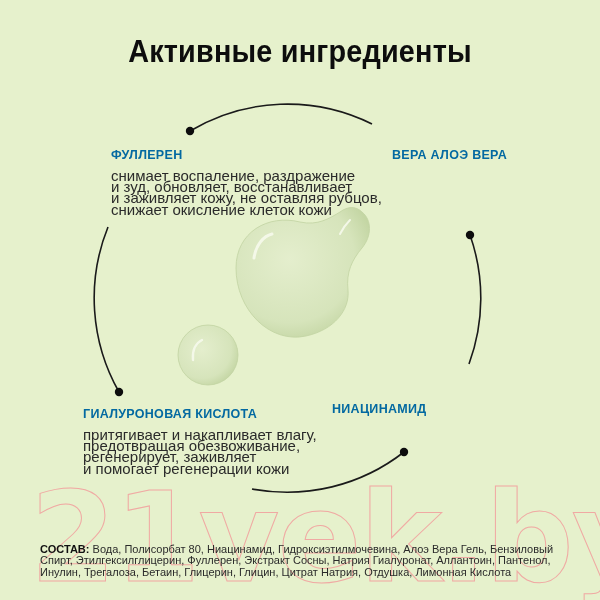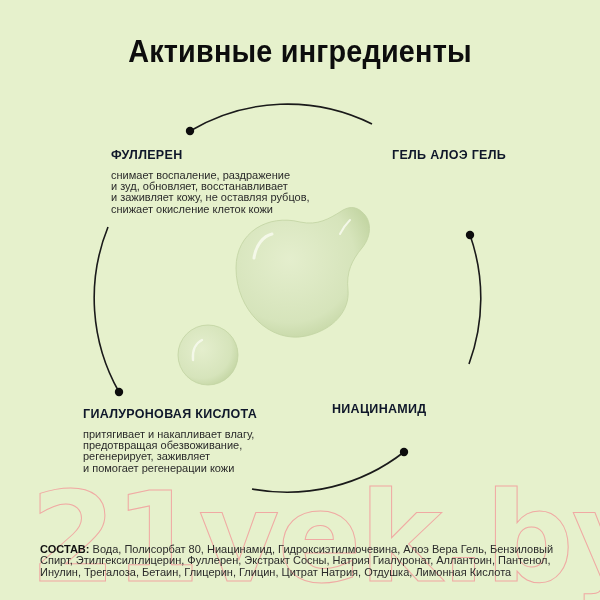--- a/index.html
+++ b/index.html
@@ -1,21 +1,21 @@
 <!DOCTYPE html>
 <html><head>
 <meta charset="utf-8">
 <style>
   html, body { margin: 0; padding: 0; }
   body { width: 600px; height: 600px; background: #e6f1cc; position: relative; overflow: hidden; font-family: "Liberation Sans", "DejaVu Sans", sans-serif; color: #1c1c1c; }
   .title { position: absolute; left: 0; right: 0; top: 34px; text-align: center; font-size: 31px; font-weight: 700; letter-spacing: 0.2px; color: #0d0d0d; transform: scaleX(0.93); }
   svg.deco { position: absolute; left: 0; top: 0; }
   .block { position: absolute; }
-  .block h3 { margin: 0 0 8px 0; font-size: 12.5px; font-weight: 700; letter-spacing: 0.3px; color: #0f172a; }
-  .block p { margin: 0; font-size: 11px; line-height: 11.2px; color: #2a2a2a; white-space: pre-line; }
+  .block h3 { margin: 0 0 8px 0; font-size: 12.5px; font-weight: 700; letter-spacing: 0.3px; color: #0369a1; }
+  .block p { margin: 0; font-size: 15px; line-height: 11.2px; color: #2a2a2a; white-space: pre-line; }
   #b-fullerene { left: 111px; top: 148px; }
   #b-aloe { left: 392px; top: 148px; }
   #b-niacin { left: 332px; top: 365px; margin-top: 37px; }
   #b-hyal { left: 83px; top: 407px; }
   .composition { position: absolute; left: 40px; top: 544px; width: 530px; font-size: 11px; line-height: 11.4px; color: #2a2a2a; }
   .composition b { font-weight: 700; color: #111; }
   .watermark { position: absolute; left: 30px; top: 466px; font-size: 124px; font-weight: 700; color: transparent; -webkit-text-stroke: 1px #f0a9a3; letter-spacing: -2px; font-family: "DejaVu Sans", sans-serif; pointer-events: none; }
 </style>
 </head>
 <body>
@@ -52,21 +52,21 @@
 
 <div class="block" id="b-fullerene">
   <h3>ФУЛЛЕРЕН</h3>
   <p>снимает воспаление, раздражение
 и зуд, обновляет, восстанавливает
 и заживляет кожу, не оставляя рубцов,
 снижает окисление клеток кожи</p>
 </div>
 
 <div class="block" id="b-aloe">
-  <h3>ГЕЛЬ АЛОЭ ГЕЛЬ</h3>
+  <h3>ВЕРА АЛОЭ ВЕРА</h3>
 </div>
 
 <div class="block" id="b-niacin">
   <h3>НИАЦИНАМИД</h3>
 </div>
 
 <div class="block" id="b-hyal">
   <h3>ГИАЛУРОНОВАЯ КИСЛОТА</h3>
   <p>притягивает и накапливает влагу,
 предотвращая обезвоживание,

